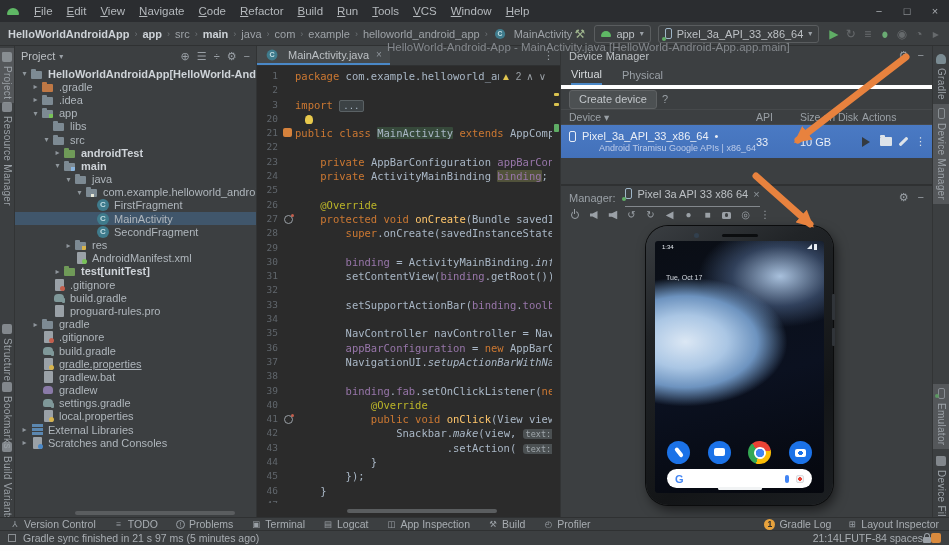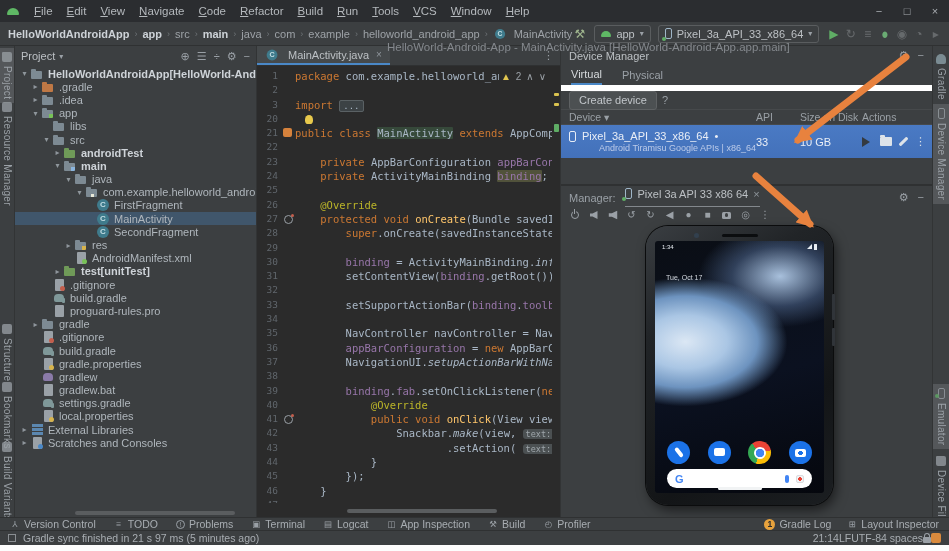--- a/index.html
+++ b/index.html
@@ -113,21 +113,21 @@
   .estripe{position:absolute;right:0;top:23px;width:8px;bottom:14px;background:#2b2b2b;}
   .emark{position:absolute;right:1px;width:5px;height:3px;border-radius:1px;}
 
   
   #right{position:absolute;left:560px;top:46px;width:372px;bottom:34px;background:#3c3f41;border-left:1px solid #323435;overflow:hidden;}
   .dm{position:absolute;top:0;left:0;right:0;height:140px;border-bottom:2px solid #2f3132;}
   .panel-head{height:19px;display:flex;align-items:center;padding:0 8px;font-size:11px;color:#bcc0c4;}
   .panel-btns{margin-left:auto;display:flex;gap:9px;color:#9aa0a6;font-size:11px;}
   .dm-tabs{height:20px;display:flex;gap:20px;padding:0 10px;font-size:11px;color:#9aa0a6;align-items:center;}
   .dm-tab.act{color:#d6d9dc;border-bottom:2px solid #4a88c7;height:100%;display:flex;align-items:center;}
-  .dm-create{height:24px;display:flex;align-items:center;gap:5px;padding:0 8px;border-top:6px solid #ffffff;}
+  .dm-create{height:24px;display:flex;align-items:center;gap:5px;padding:0 8px;border-top:4px solid #ffffff;}
   .btn{background:#4c5052;border:1px solid #5e6163;border-radius:3px;color:#c2c6ca;font-size:11px;height:19px;padding:0 9px;
        font-family:"Liberation Sans",sans-serif;}
   .dm-help{color:#9aa0a6;font-size:11px;}
   .dm-cols{display:grid;grid-template-columns:187px 44px 62px 78px;font-size:10.5px;color:#9aa0a6;
            padding-left:8px;height:16px;align-items:center;border-top:1px solid #46494b;border-bottom:1px solid #46494b;}
   .dm-row{display:grid;grid-template-columns:187px 44px 62px 78px;height:33px;align-items:center;padding-left:8px;
           background:linear-gradient(#4a7ac4,#4371ba);color:#e9eef6;font-size:11px;}
   .dm-name{display:flex;align-items:center;gap:6px;}
   .dm-sub{font-size:9px;color:#bccbe9;margin-left:13px;margin-top:1px;text-align:right;}
   .dm-acts{display:flex;gap:10px;align-items:center;}
@@ -409,34 +409,34 @@
         <div class="trow" style="padding-left: 15px;">
           <span class="tw"></span>
           <span class="ti fil ti-file-git"></span>
           <span class="tl">.gitignore</span>
         </div>
         <div class="trow" style="padding-left: 15px;">
           <span class="tw"></span>
           <span class="ti ti-gradle"></span>
           <span class="tl">build.gradle</span>
         </div>
-        <div class="trow" style="padding-left: 15px;">
+        <div class="trow" style="padding-left: 15px; text-decoration: underline;">
           <span class="tw"></span>
           <span class="ti fil ti-props"></span>
           <span class="tl">gradle.properties</span>
         </div>
         <div class="trow" style="padding-left: 15px;">
           <span class="tw"></span>
+          <span class="ti fil ti-file"></span>
+          <span class="tl">gradlew.bat</span>
+        </div>
+        <div class="trow" style="padding-left: 15px;">
+          <span class="tw"></span>
           <span class="ti ti-gradlew"></span>
           <span class="tl">gradlew</span>
-        </div>
-        <div class="trow" style="padding-left: 15px;">
-          <span class="tw"></span>
-          <span class="ti fil ti-file"></span>
-          <span class="tl">gradlew.bat</span>
         </div>
         <div class="trow" style="padding-left: 15px;">
           <span class="tw"></span>
           <span class="ti ti-gradle"></span>
           <span class="tl">settings.gradle</span>
         </div>
         <div class="trow" style="padding-left: 15px;">
           <span class="tw"></span>
           <span class="ti fil ti-props"></span>
           <span class="tl">local.properties</span>

